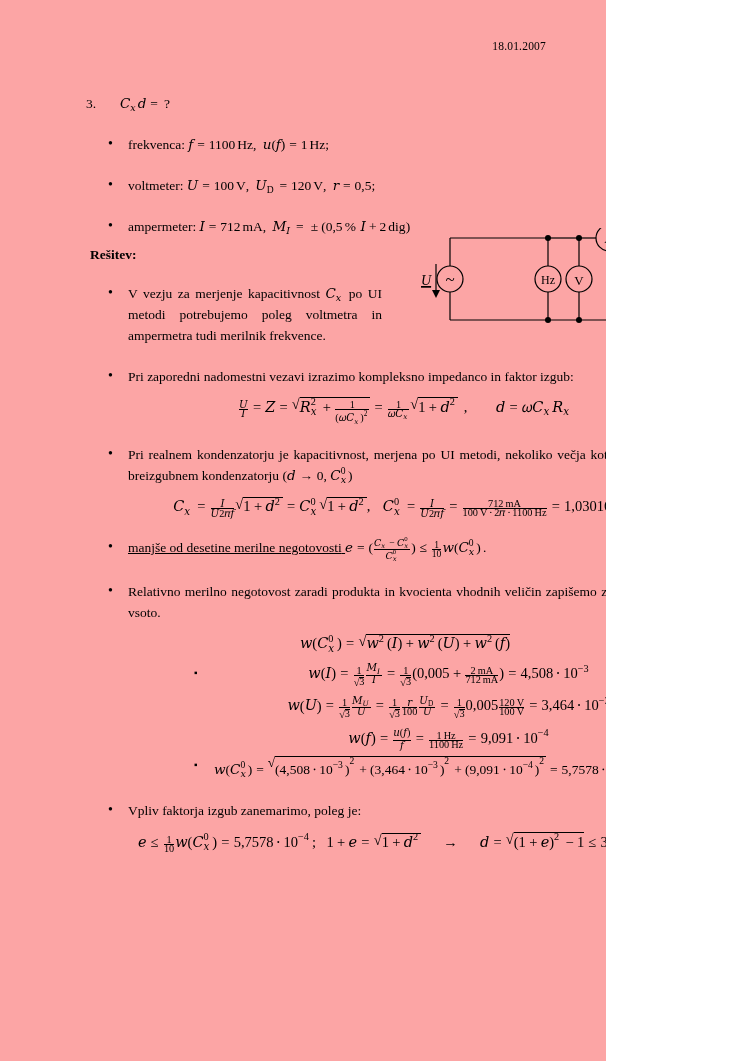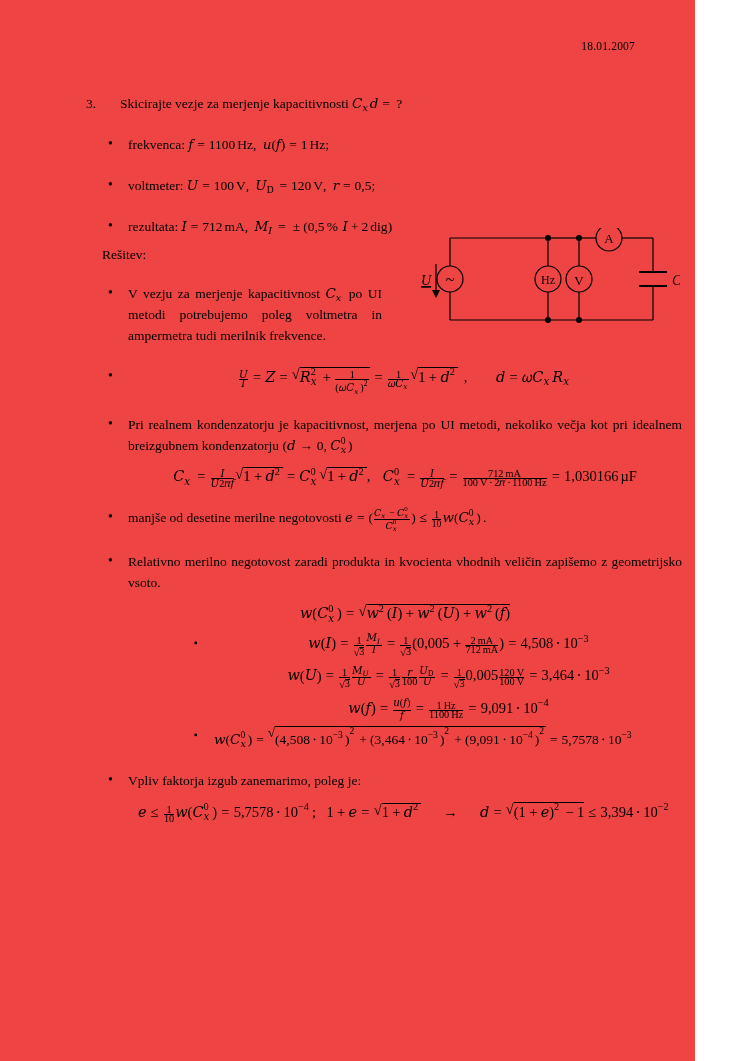--- a/index.html
+++ b/index.html
@@ -6,23 +6,23 @@
     margin: 0;
     padding: 0;
     background: #ffffff;
   }
   body {
     font-family: "Liberation Serif", "DejaVu Serif", serif;
     color: #000000;
   }
   #page {
     position: relative;
-    width: 695px;
+    width: 606px;
     height: 1061px;
-    background: #ef4444;
+    background: #fca5a5;
     overflow: hidden;
   }
   .date-header {
     position: absolute;
     top: 40px;
     right: 60px;
     font-size: 11.5px;
     letter-spacing: 0.2px;
   }
   .content {
@@ -86,23 +86,23 @@
   ul.lvl2 > li::before {
     content: "\25AA";
     position: absolute;
     left: 66px;
     top: -1px;
     font-size: 10px;
     line-height: 22px;
   }
   .just { text-align: justify; }
   .heading-bold {
-    font-weight: normal;
+    font-weight: bold;
     font-size: 13.5px;
-    margin: 10px 0 4px 16px;
+    margin: 10px 0 4px 4px;
   }
   
   math {
     font-family: "Liberation Serif", "DejaVu Serif", serif;
     font-size: 13.5px;
   }
   .eq-center {
     text-align: center;
     margin: 9px 0 4px 0;
   }
@@ -134,21 +134,21 @@
 
 <div id="page">
 
   <div class="date-header">18.01.2007</div>
 
   <div class="content">
 
     <div class="problem">
       <div class="problem-num">3.</div>
       <div class="problem-text">
-        <span>Skicirajte vezje za merjenje kapacitivnosti </span><math>
+        <math>
             <msub>
               <mi>C</mi>
               <mi>x</mi>
             </msub>
           </math><math>
             <mi>d</mi>
             <mo>=</mo>
             <mo>?</mo>
           </math>
       </div>
@@ -200,21 +200,21 @@
             <mo>,</mo>
               <mspace width="4px"></mspace>
             <mi>r</mi>
               <mo>=</mo>
               <mn>0,5</mn>
               <mo>;</mo>
           </math>
         </span>
       </li>
       <li>
-        <span>rezultata:</span>
+        <span>ampermeter:</span>
         <span class="inline-math">
           <math>
             <mi>I</mi>
               <mo>=</mo>
               <mn>712</mn>
               <mspace width="2px"></mspace>
               <mi mathvariant="normal">mA</mi>
             <mo>,</mo>
               <mspace width="4px"></mspace>
             <msub>
@@ -249,20 +249,21 @@
         <li class="narrow-li just">
           <span>V vezju za merjenje kapacitivnost </span><math>
               <msub>
                 <mi>C</mi>
                 <mi>x</mi>
               </msub>
             </math><span> po UI metodi potrebujemo poleg voltmetra in ampermetra tudi merilnik frekvence.</span>
         </li>
 
         <li class="just">
+          <span>Pri zaporedni nadomestni vezavi izrazimo kompleksno impedanco in faktor izgub:</span>
           <div class="eq-center">
             <math>
               <mfrac>
                   <mi>U</mi>
                   <mi>I</mi>
                 </mfrac>
               <mo>=</mo>
                 <mi>Z</mi>
                 <mo>=</mo>
               <msqrt>
@@ -422,21 +423,21 @@
               </mfrac>
               <mo>=</mo>
                 <mn>1,030166</mn>
                 <mspace width="2px"></mspace>
                 <mi mathvariant="normal">µF</mi>
             </math>
           </div>
         </li>
 
         <li class="just">
-          <div style="margin-top:6px;">
+          <div style="margin-top:6px;text-decoration:underline;">
             <span>manjše od desetine merilne negotovosti</span>
             <span class="inline-math">
               <math>
                 <mi>e</mi>
                   <mo>=</mo>
                 <mrow>
                     <mo>(</mo>
                   <mfrac>
                     <mrow>
                         <msub>

